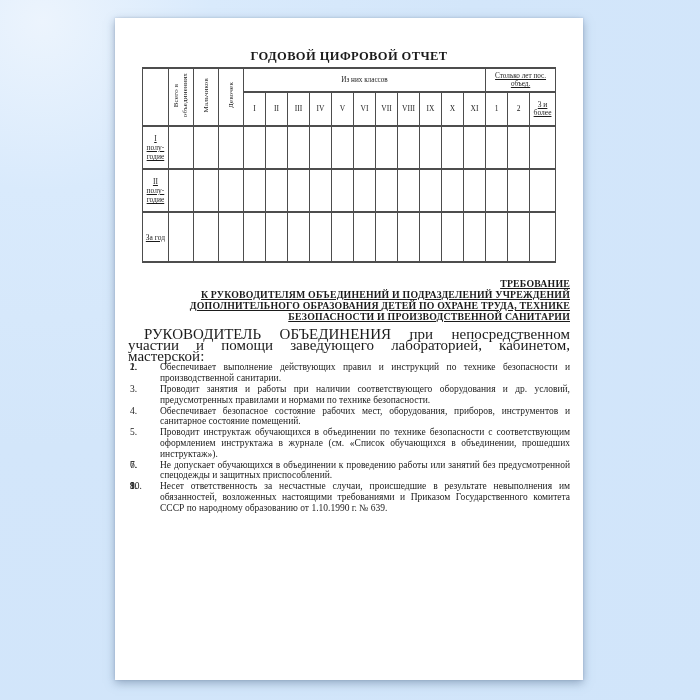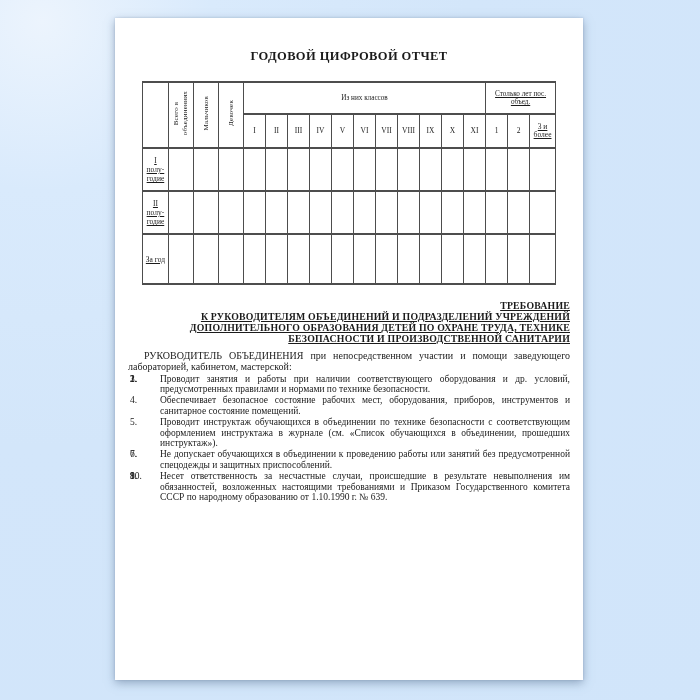--- a/index.html
+++ b/index.html
@@ -10,51 +10,51 @@
     font-family:"Liberation Serif","DejaVu Serif",serif;
     color:#1b1b1b;
   }
   .page{
     position:absolute;left:115px;top:18px;width:468px;height:662px;
     background:#ffffff;box-sizing:border-box;
     padding:31px 13px 0 13px;
     box-shadow:0 3px 9px rgba(92,116,148,.55), 0 0 2px rgba(92,116,148,.3);
   }
   .doc-title{
-    margin:0 0 17px 0;text-align:center;
+    margin:0 0 3px 0;text-align:center;
     font-size:12.5px;font-weight:bold;letter-spacing:.4px;line-height:15px;
   }
   .pre{white-space:pre-line;text-decoration:underline;}
   table.report{
     width:413px;margin:0 auto;border-collapse:collapse;table-layout:fixed;
   }
   table.report th,table.report td{
     border-left:1.5px solid #4d4d4d;border-right:1.5px solid #4d4d4d;
     border-top:2px solid #4d4d4d;border-bottom:2px solid #4d4d4d;
     padding:0;font-weight:normal;
   }
-  tr.hrow1{height:32px;}
+  tr.hrow1{height:24px;}
   tr.hrow2{height:34px;}
   tr.drow1,tr.drow2{height:43px;}
   tr.drow3{height:50px;}
   th.grp{font-size:7.2px;line-height:8.5px;text-align:center;vertical-align:middle;}
   th.rot{vertical-align:middle;text-align:center;}
   .vtext{
     display:inline-block;writing-mode:vertical-rl;transform:rotate(180deg);
     white-space:pre-line;font-size:7px;line-height:8.5px;letter-spacing:.2px;
   }
   th.cls,th.yr{font-size:7.5px;line-height:8.5px;text-align:center;vertical-align:middle;}
   td.row-lbl{font-size:7.5px;line-height:9px;text-align:center;vertical-align:middle;}
   .req-heading{
     margin:15px auto 0 auto;text-align:right;font-weight:bold;
     font-size:9.8px;line-height:11px;letter-spacing:.2px;
   }
   .req-intro{
     margin:7px 0 1px 0;text-indent:16px;text-align:justify;
-    font-size:10px;line-height:10.8px;
+    font-size:15px;line-height:10.8px;
   }
   .req-list{margin:0;}
   .req-item{
     position:relative;padding-left:32px;text-align:justify;
     font-size:9.5px;line-height:10.8px;
   }
   .req-num{position:absolute;left:2px;top:0;}
 </style>
 </head>
 <body>
@@ -187,20 +187,21 @@
 БЕЗОПАСНОСТИ И ПРОИЗВОДСТВЕННОЙ САНИТАРИИ</div>
 
   <p class="req-intro">РУКОВОДИТЕЛЬ ОБЪЕДИНЕНИЯ при непосредственном участии и помощи заведующего лабораторией, кабинетом, мастерской:</p>
 
   <div class="req-list">
     <div class="req-item">
       <span class="req-num">1.</span>
     </div>
     <div class="req-item">
       <span class="req-num">2.</span>
+      <span>Обеспечивает выполнение действующих правил и инструкций по технике безопасности и производственной санитарии.</span>
     </div>
     <div class="req-item">
       <span class="req-num">3.</span>
       <span>Проводит занятия и работы при наличии соответствующего оборудования и др. условий, предусмотренных правилами и нормами по технике безопасности.</span>
     </div>
     <div class="req-item">
       <span class="req-num">4.</span>
       <span>Обеспечивает безопасное состояние рабочих мест, оборудования, приборов, инструментов и санитарное состояние помещений.</span>
     </div>
     <div class="req-item">

